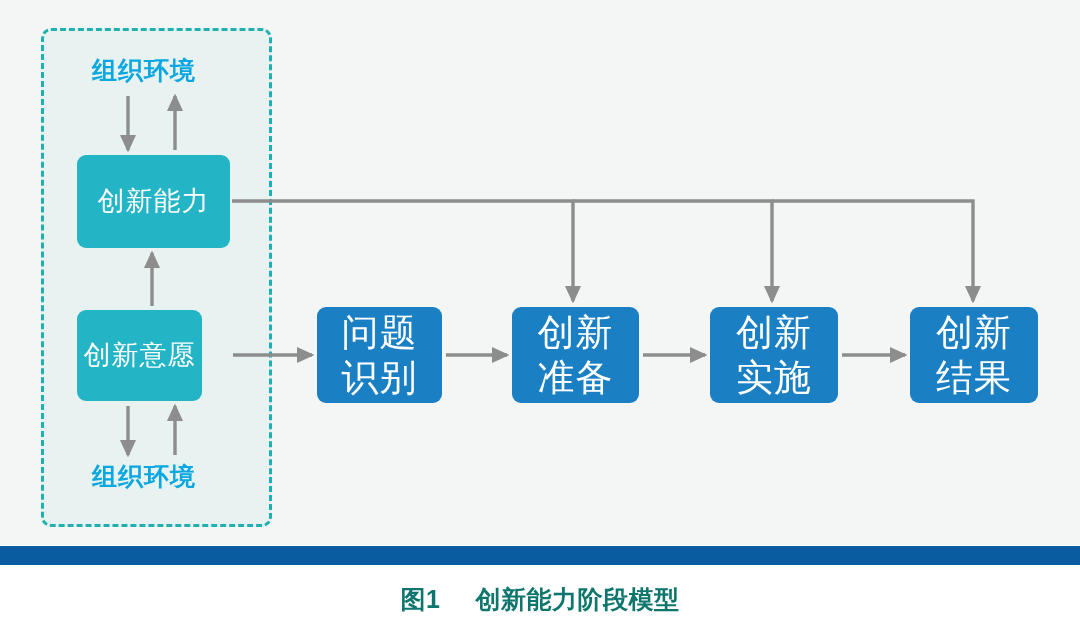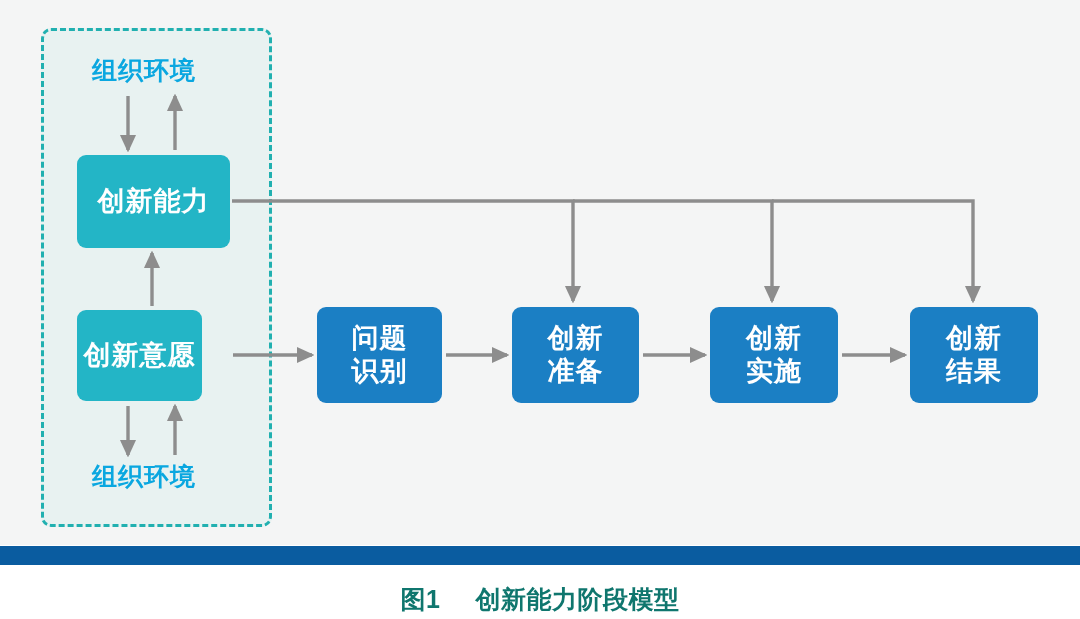--- a/index.html
+++ b/index.html
@@ -52,27 +52,27 @@
 
   
   .node {
     position: absolute;
     display: flex;
     align-items: center;
     justify-content: center;
     text-align: center;
     border-radius: 9px;
     color: #ffffff;
-    font-weight: 700;
+    font-weight: 400;
     line-height: 1.22;
     letter-spacing: 1px;
   }
 
   .node.teal  { background: #23b5c6; font-size: 27px; }
-  .node.blue  { background: #1b7fc4; font-size: 27px; }
+  .node.blue  { background: #1b7fc4; font-size: 37px; }
 
   .node-capability { left: 77px;  top: 155px; width: 153px; height: 93px; }
   .node-intention  { left: 77px;  top: 310px; width: 125px; height: 91px; }
 
   .node-stage1 { left: 317px; top: 307px; width: 125px; height: 96px; }
   .node-stage2 { left: 512px; top: 307px; width: 127px; height: 96px; }
   .node-stage3 { left: 710px; top: 307px; width: 128px; height: 96px; }
   .node-stage4 { left: 910px; top: 307px; width: 128px; height: 96px; }
 
   .node-label { display: block; }

